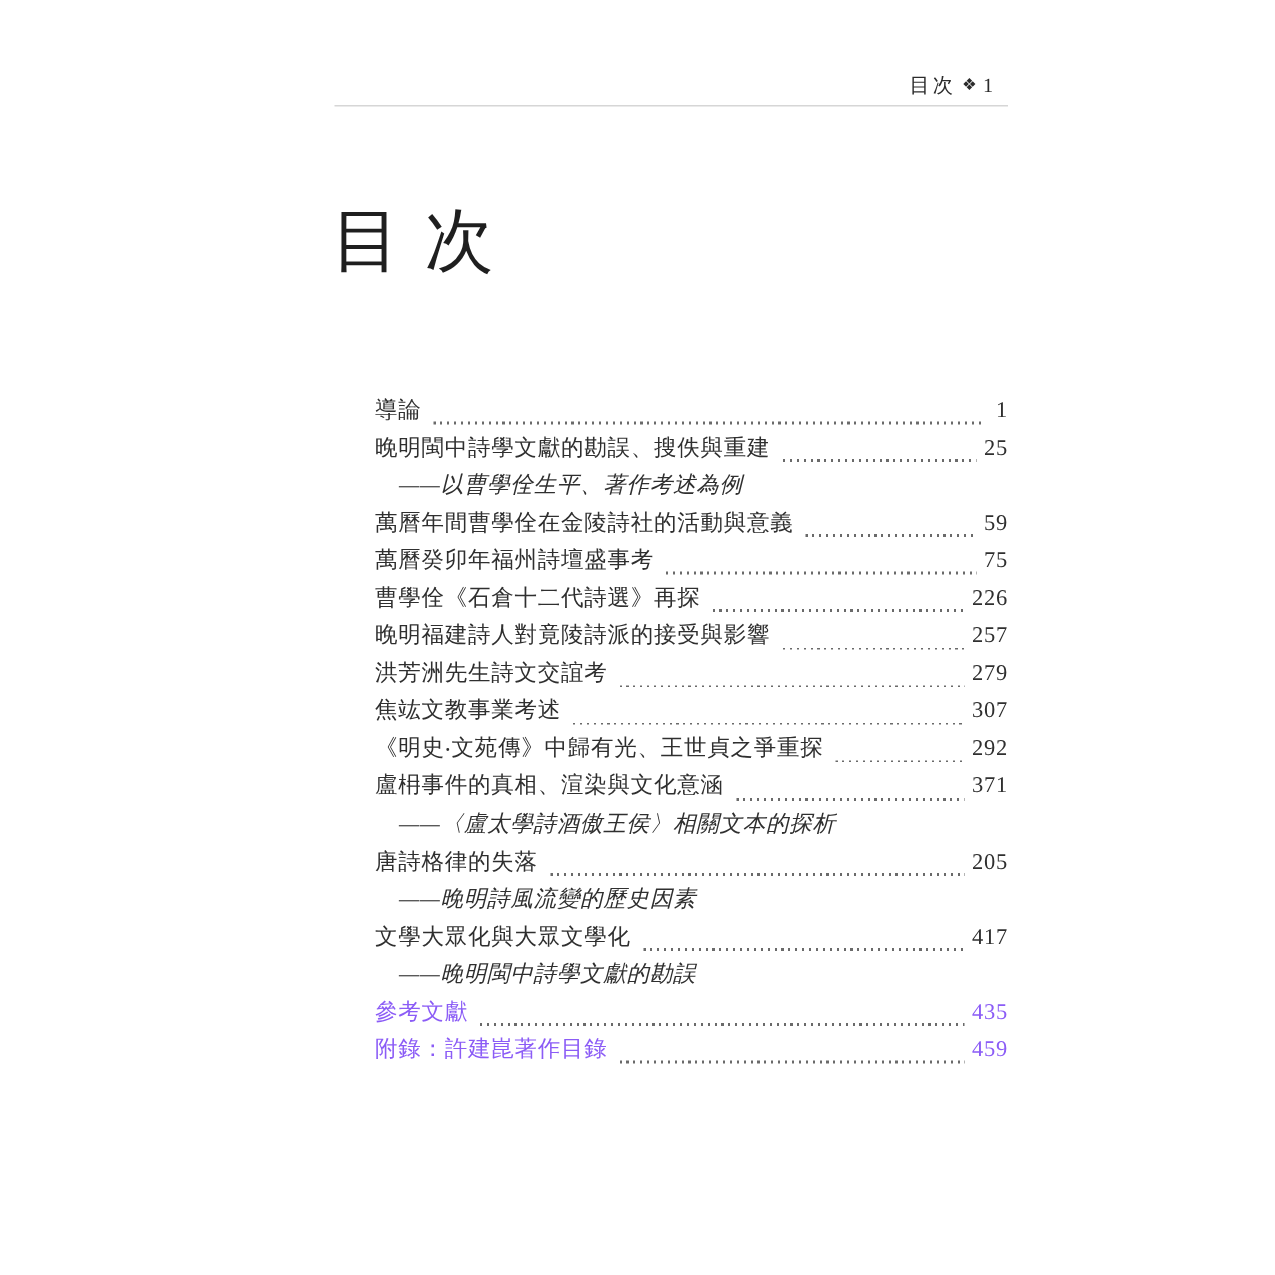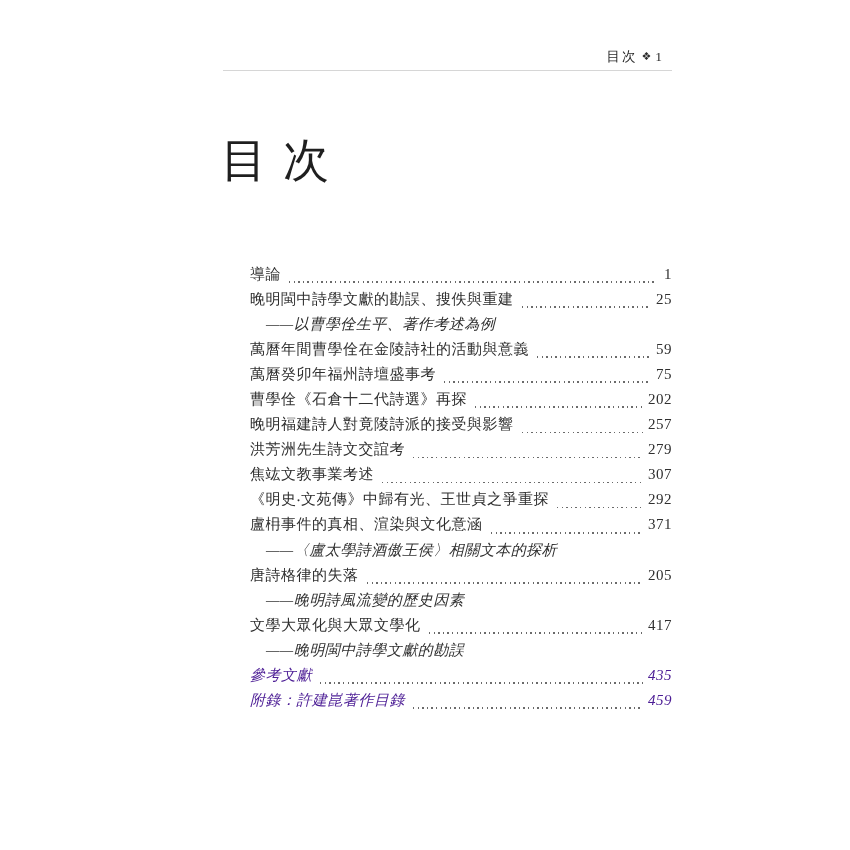--- a/index.html
+++ b/index.html
@@ -76,22 +76,21 @@
     text-align: right;
   }
   .toc-sub {
     height: 25.05px;
     line-height: 25.05px;
     padding-left: 44px;
     white-space: nowrap;
     font-style: italic;
   }
   .kai {
-    font-style: italic;
-    color: #4c1d95;
+    color: #8b5cf6;
   }
 </style>
 </head>
 <body>
 
 <div class="page">
 
   <header class="running-head">
     <span>目次</span><span class="rh-sep">❖</span><span>1</span>
   </header>
@@ -118,21 +117,21 @@
         <span class="toc-page">59</span>
       </div>
       <div class="toc-row">
         <span class="toc-title">萬曆癸卯年福州詩壇盛事考</span>
         <span class="leader"></span>
         <span class="toc-page">75</span>
       </div>
       <div class="toc-row">
         <span class="toc-title">曹學佺《石倉十二代詩選》再探</span>
         <span class="leader"></span>
-        <span class="toc-page">202</span>
+        <span class="toc-page">226</span>
       </div>
       <div class="toc-row">
         <span class="toc-title">晚明福建詩人對竟陵詩派的接受與影響</span>
         <span class="leader"></span>
         <span class="toc-page">257</span>
       </div>
       <div class="toc-row">
         <span class="toc-title">洪芳洲先生詩文交誼考</span>
         <span class="leader"></span>
         <span class="toc-page">279</span>

